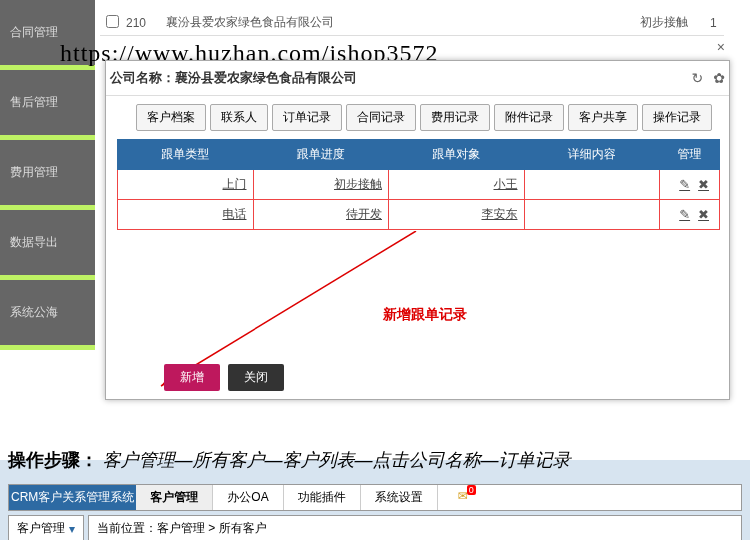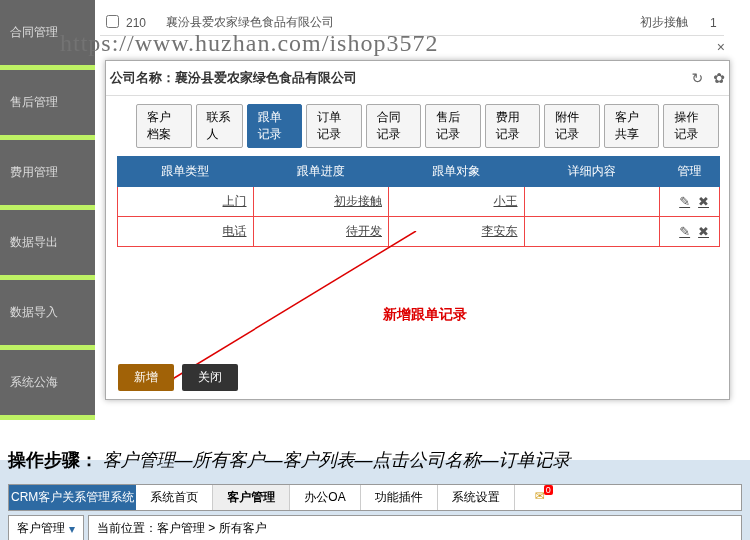--- a/index.html
+++ b/index.html
@@ -3,37 +3,37 @@
 <meta charset="utf-8">
 <style>
 * { margin: 0; padding: 0; box-sizing: border-box; font-family: "Microsoft YaHei", Arial, sans-serif; }
 body { background: #d7e4f0; width: 750px; height: 540px; overflow: hidden; position: relative; font-size: 12px; }
 .bg-page { position: absolute; top: 0; left: 0; right: 0; height: 460px; background: #fff; }
 .sidebar { position: absolute; left: 0; top: 0; width: 95px; background: #666; color: #ddd; }
 .sidebar-item { padding: 24px 10px; border-bottom: 5px solid #bef264; cursor: pointer; font-size: 12px; }
 .bg-table { position: absolute; left: 100px; top: 10px; right: 26px; }
 .bg-row { display: flex; align-items: center; height: 26px; border-bottom: 1px solid #ddd; color: #555; }
 .bg-row > div { padding: 0 6px; }
-.watermark { position: absolute; top: 30px; left: 60px; font-size: 24px; color: #737373; font-family: serif; letter-spacing: 1px; }
+.watermark { position: absolute; top: 40px; left: 60px; font-size: 24px; color: #000000; font-family: serif; letter-spacing: 1px; }
 .modal { position: absolute; left: 105px; top: 60px; width: 625px; height: 340px; background: #fff; border: 1px solid #aaa; box-shadow: 0 0 6px rgba(0,0,0,.3); }
 .modal-header { display: flex; justify-content: space-between; align-items: center; padding: 8px 4px; border-bottom: 1px solid #ddd; }
 .modal-title { font-size: 13px; font-weight: bold; color: #333; }
 .modal-icons { display: flex; gap: 10px; color: #666; font-size: 14px; }
 .tabs { display: flex; gap: 4px; padding: 8px 10px; margin-left: 20px; }
 .tab { padding: 4px 10px; border: 1px solid #aaa; background: #f5f5f5; font-size: 12px; cursor: pointer; border-radius: 2px; }
 .tab.active { background: #2d6aa3; color: #fff; border-color: #2d6aa3; }
 .data-table { margin: 0 11px; border-collapse: collapse; width: calc(100% - 20px); }
 .data-table th { background: #2d6aa3; color: #fff; font-weight: normal; padding: 6px; font-size: 12px; border: 1px solid #2d6aa3; }
 .data-table td { padding: 6px; text-align: right; border: 1px solid #ef4444; font-size: 12px; color: #444; text-decoration: underline; }
 .icon-btn { cursor: pointer; color: #555; font-size: 13px; padding: 0 4px; }
 .annotation { position: absolute; color: #d00; font-size: 14px; font-weight: bold; }
 .arrow { position: absolute; }
 .modal-footer { position: absolute; bottom: 8px; left: 12px; display: flex; gap: 8px; }
 .btn { padding: 5px 16px; border: none; font-size: 12px; cursor: pointer; border-radius: 2px; color: #fff; }
-.btn-primary { background: #a16207; }
+.btn-primary { background: #be185d; margin-left: 46px; }
 .btn-dark { background: #333; }
 .instruction { position: absolute; top: 448px; left: 8px; font-size: 18px; font-family: "KaiTi", serif; font-style: italic; }
 .instruction b { font-family: "SimHei", sans-serif; font-style: normal; }
 .bottom-nav { position: absolute; top: 484px; left: 8px; right: 8px; }
 .nav-row { display: flex; background: #fff; border: 1px solid #999; }
 .nav-brand { background: #2d6aa3; color: #fff; padding: 4px 2px; font-size: 12px; }
 .nav-item { padding: 4px 14px; font-size: 12px; border-right: 1px solid #ccc; cursor: pointer; }
 .nav-item.active { background: #eee; font-weight: bold; }
 .envelope { color: #d4a020; margin-left: 6px; position: relative; }
 .badge { position: absolute; top: -4px; right: -8px; background: red; color: #fff; font-size: 9px; padding: 0 2px; border-radius: 2px; }
@@ -44,21 +44,20 @@
 </style>
 </head>
 <body>
 
 <div class="bg-page">
   <div class="sidebar">
     <div class="sidebar-item">合同管理</div>
     <div class="sidebar-item">售后管理</div>
     <div class="sidebar-item">费用管理</div>
     <div class="sidebar-item">数据导出</div>
-    <div class="sidebar-item">数据导入</div>
     <div class="sidebar-item">系统公海</div>
   </div>
   <div class="bg-table">
     <div class="bg-row">
       <div style="width:20px"><input type="checkbox" style=""></div>
       <div style="width:40px">210</div>
       <div style="flex:1">襄汾县爱农家绿色食品有限公司</div>
       <div style="width:70px">初步接触</div>
       <div style="width:20px">1</div>
     </div>
@@ -74,24 +73,22 @@
       <span>公司名称：</span><span>襄汾县爱农家绿色食品有限公司</span>
     </div>
     <div class="modal-icons">
       <span>↻</span>
       <span>✿</span>
     </div>
   </div>
   <div class="tabs">
     <div class="tab">客户档案</div>
     <div class="tab">联系人</div>
-    <div class="tab active">跟单记录</div>
     <div class="tab">订单记录</div>
     <div class="tab">合同记录</div>
-    <div class="tab">售后记录</div>
     <div class="tab">费用记录</div>
     <div class="tab">附件记录</div>
     <div class="tab">客户共享</div>
     <div class="tab">操作记录</div>
   </div>
   <table class="data-table">
     <thead>
         <tr>
       <th>跟单类型</th>
       <th>跟单进度</th>
@@ -131,21 +128,20 @@
 </div>
 
 <div class="instruction">
   <b>操作步骤：</b>
   <span>客户管理—所有客户—客户列表—点击公司名称—订单记录</span>
 </div>
 
 <div class="bottom-nav">
   <div class="nav-row">
     <div class="nav-brand">CRM客户关系管理系统</div>
-    <div class="nav-item">系统首页</div>
     <div class="nav-item active">客户管理</div>
     <div class="nav-item">办公OA</div>
     <div class="nav-item">功能插件</div>
     <div class="nav-item">系统设置</div>
     <div class="nav-item" style="border:none">
       <span class="envelope">✉<span class="badge">0</span></span>
     </div>
   </div>
   <div class="breadcrumb-row">
     <div class="bc-left">

